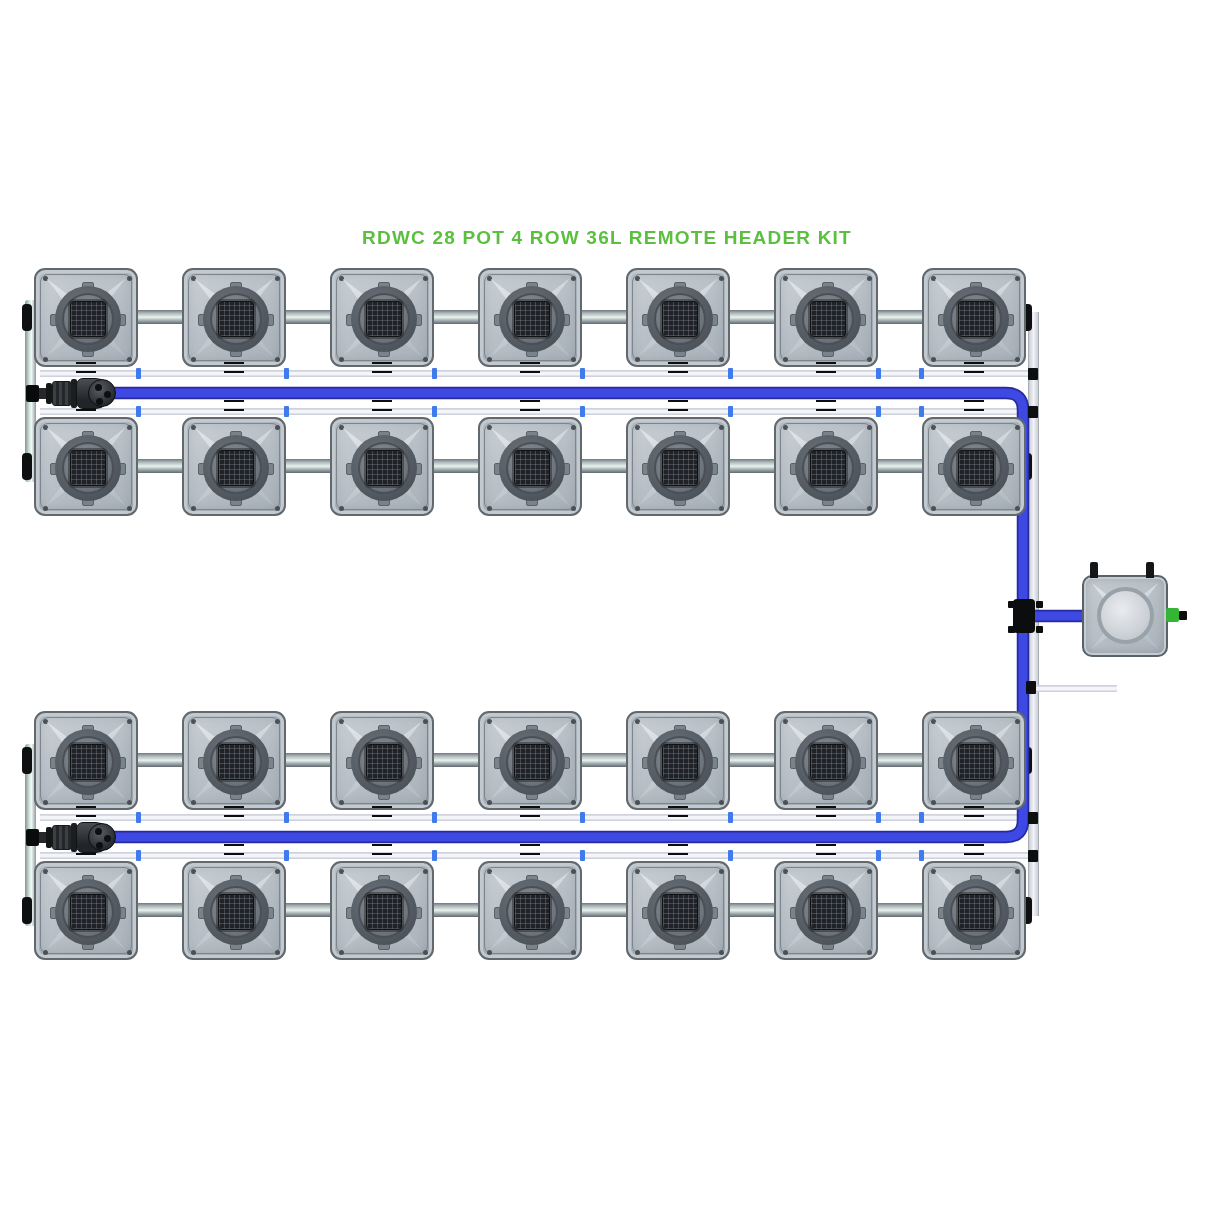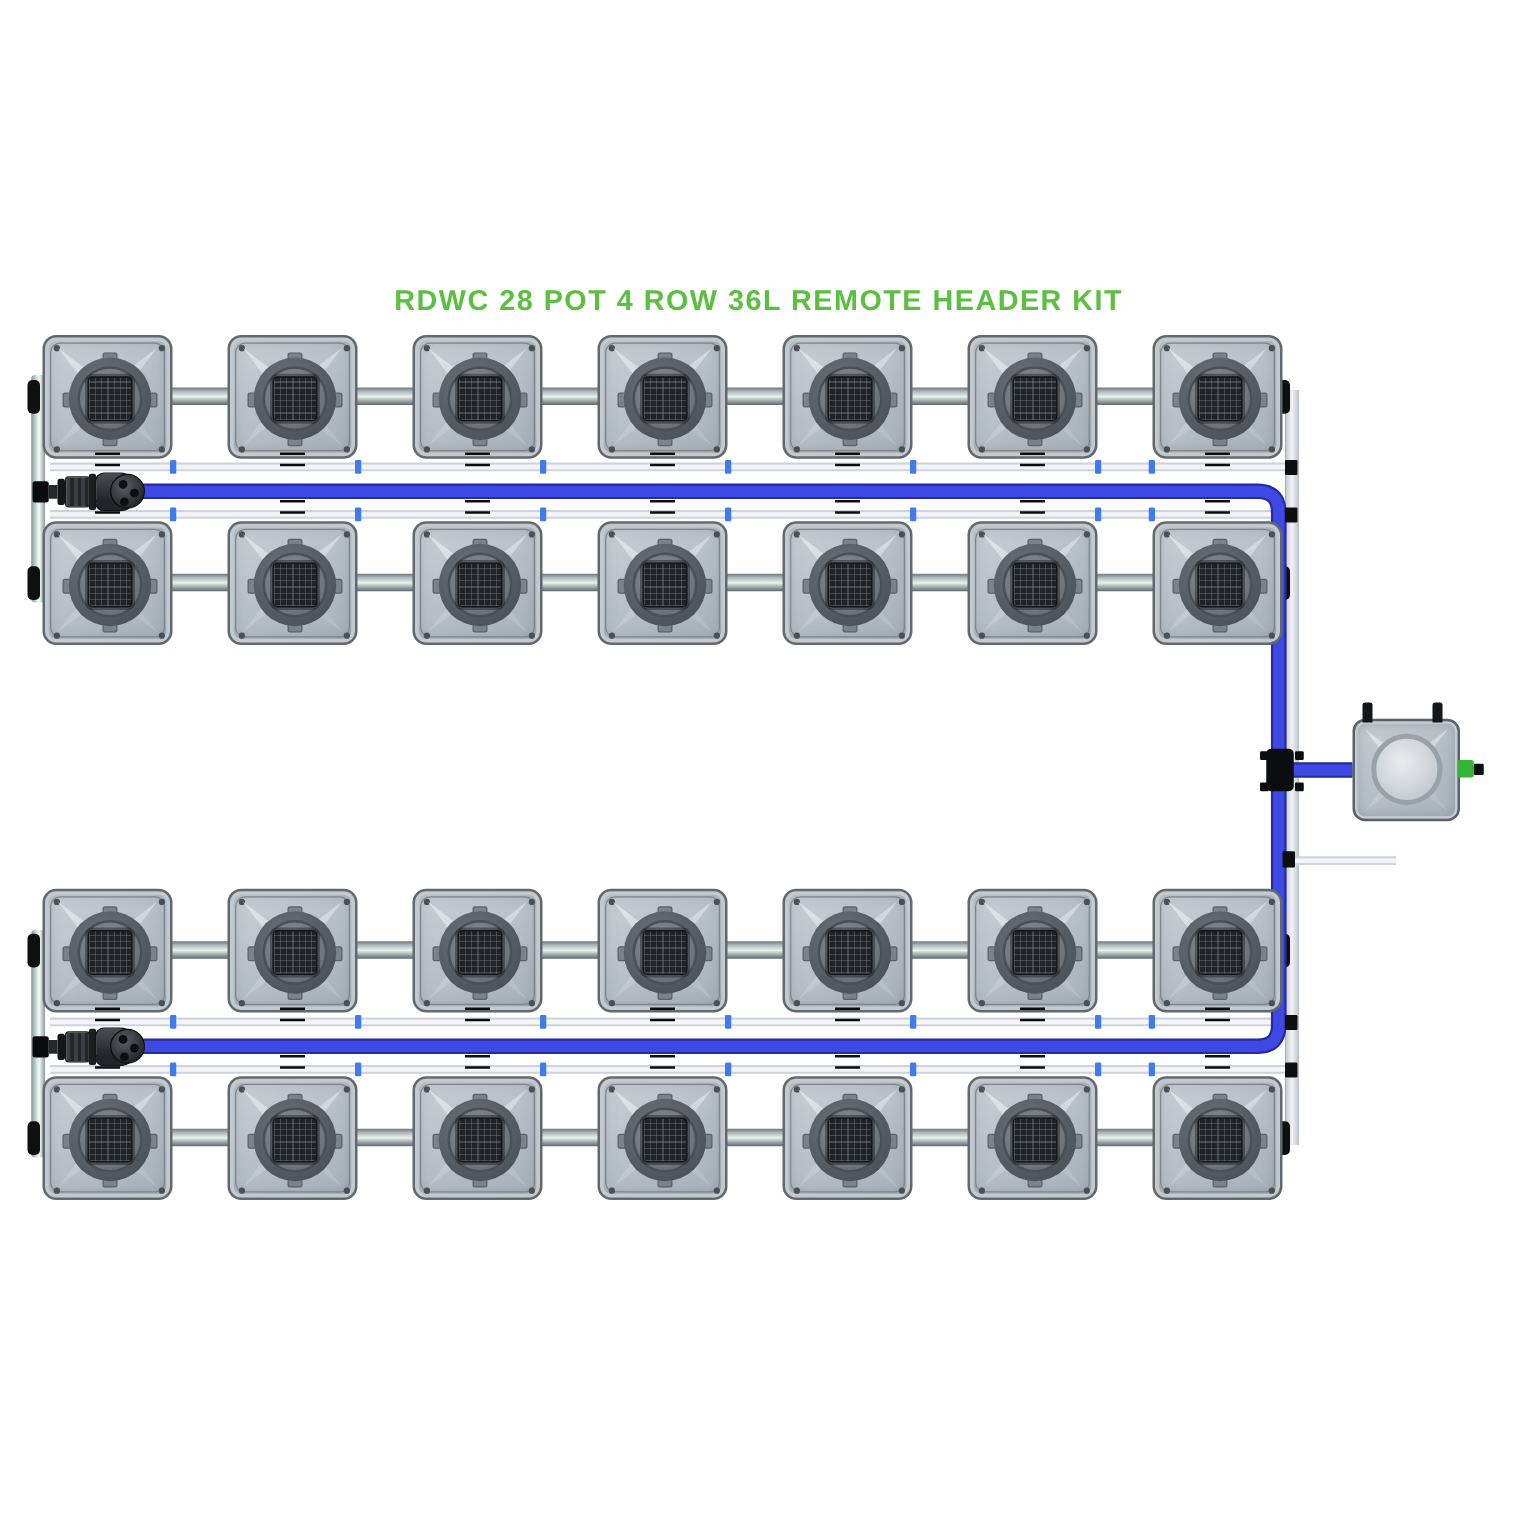--- a/index.html
+++ b/index.html
@@ -1,19 +1,19 @@
 <!DOCTYPE html>
 <html style="--title-green: #5bbf3f; --pipe-blue: #3e48e2; --pipe-blue-outline: #262b9e; --clip-blue: #3f7bed; --fitting-green: #35b535;"><head>
 <meta charset="utf-8">
 <style>
   html,body{margin:0;padding:0;background:#ffffff;}
   .canvas{position:relative;width:1214px;height:1214px;background:#fff;overflow:hidden;
           font-family:"Liberation Sans",sans-serif;}
   .title{position:absolute;left:0;right:0;top:227px;text-align:center;
-         font-size:23px;font-weight:bold;letter-spacing:1.2px;color:var(--title-green,#5bbf3f);
+         font-size:19px;font-weight:bold;letter-spacing:1.2px;color:var(--title-green,#5bbf3f);
          z-index:8;}
   
   .gpipe{position:absolute;height:14px;z-index:1;border-radius:3px;
     background:linear-gradient(180deg,#6f787d 0%,#aeb6ba 22%,#e7f3ed 52%,#9aa3a8 78%,#5f686d 100%);}
   .vpipe{position:absolute;z-index:1;border-radius:3px;
     background:linear-gradient(90deg,#879195 0%,#cfe6dd 40%,#f3fbf7 58%,#8f999d 100%);}
   .vpipe-r{position:absolute;z-index:1;border-left:1px solid #a9aeb5;border-right:1px solid #a9aeb5;
     background:linear-gradient(90deg,#c9cdd3 0%,#f2f3f7 50%,#c9cdd3 100%);}
   .wpipe{position:absolute;height:7px;z-index:2;
     background:linear-gradient(180deg,#cfd2dd 0 18%,#f4f5f9 30% 70%,#cfd2dd 85% 100%);}

